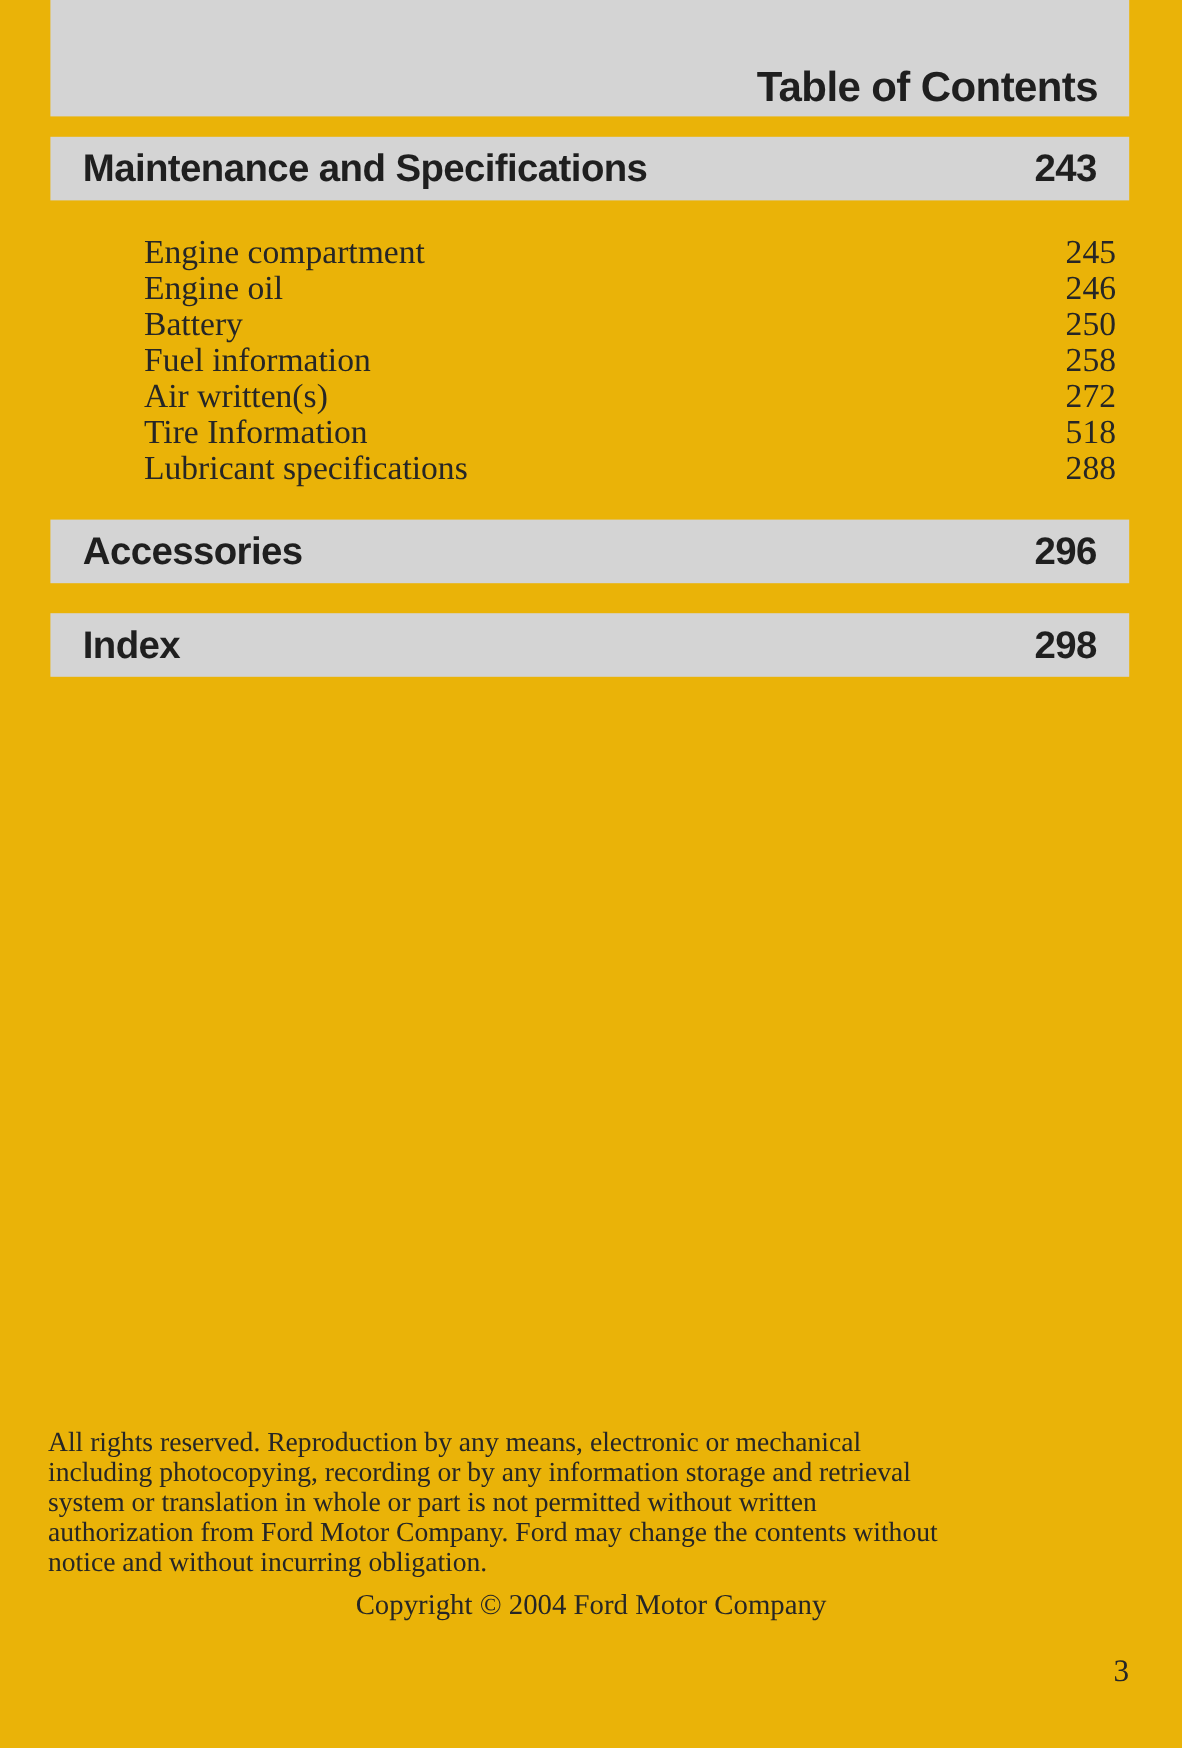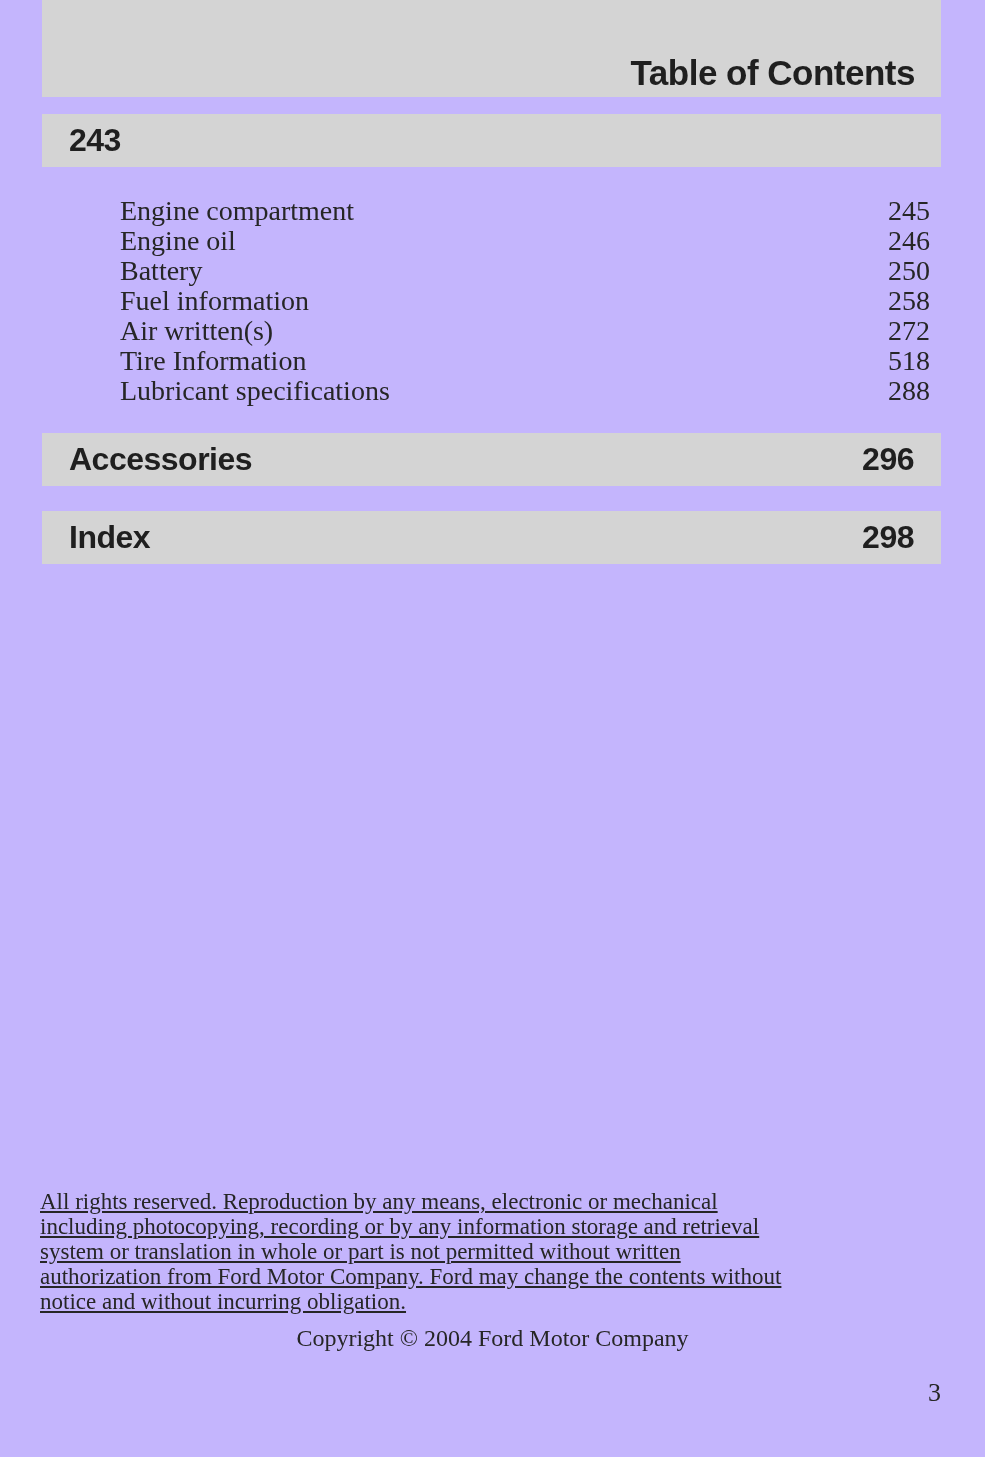--- a/index.html
+++ b/index.html
@@ -5,21 +5,21 @@
   :root{
     --bar-bg:#d4d4d4;
     --heading-color:#1f1f1f;
     --body-color:#262626;
   }
   html,body{margin:0;padding:0;background:#ffffff;}
   .page{
     position:relative;
     width:985px;
     height:1457px;
-    background:#c4b5fd;
+    background:#eab308;
     overflow:hidden;
     font-family:"Liberation Serif", serif;
     color:var(--body-color);
   }
   .bar{
     position:absolute;
     left:42px;
     width:899px;
     background:var(--bar-bg);
     box-sizing:border-box;
@@ -78,21 +78,21 @@
   .toc-page{white-space:nowrap;}
   .legal{
     position:absolute;
     left:40px;
     top:1189px;
     width:910px;
     font-size:23px;
     line-height:25px;
     color:var(--body-color);
   }
-  .legal-line{white-space:nowrap;text-decoration:underline;}
+  .legal-line{white-space:nowrap;}
   .copyright{
     position:absolute;
     left:0;
     top:1325px;
     width:985px;
     text-align:center;
     font-size:24px;
     color:var(--body-color);
   }
   .page-num{
@@ -106,20 +106,21 @@
 </head>
 <body>
 
 <div class="page">
 
   <header class="bar top-bar">
     <span class="page-title">Table of Contents</span>
   </header>
 
   <div class="bar section-bar" id="bar-maintenance">
+    <span>Maintenance and Specifications</span>
     <span>243</span>
   </div>
 
   <ul class="toc-list">
     <li class="toc-row">
       <span class="toc-label">Engine compartment</span>
       <span class="toc-page">245</span>
     </li>
     <li class="toc-row">
       <span class="toc-label">Engine oil</span>

